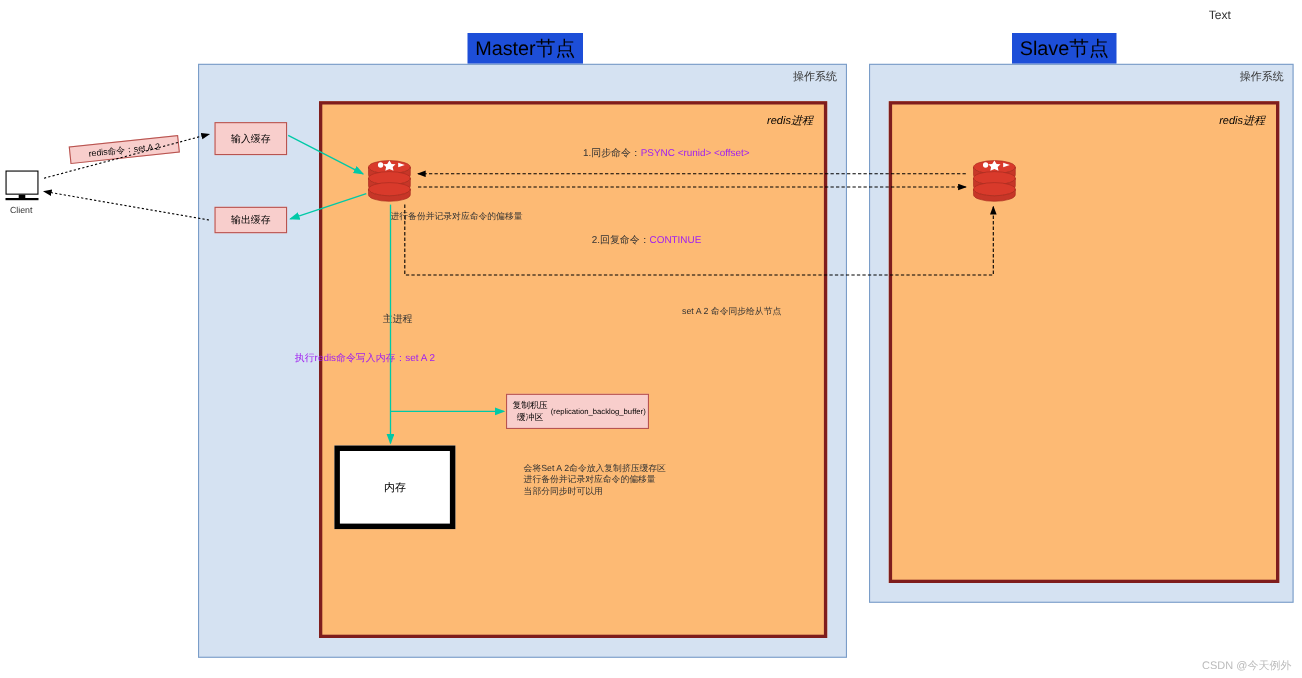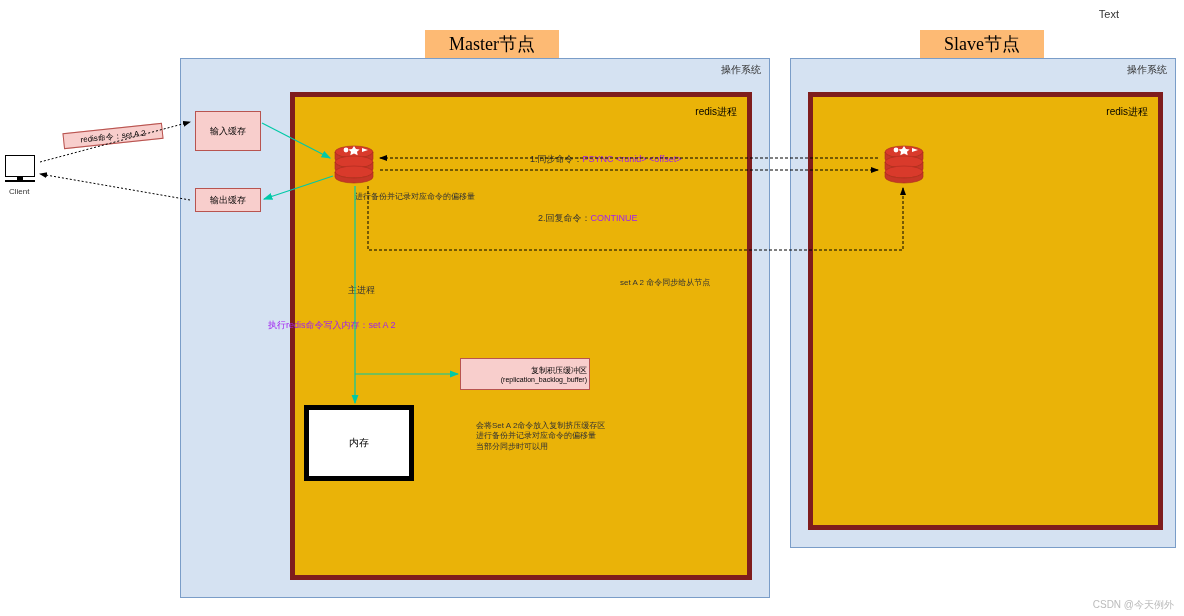--- a/index.html
+++ b/index.html
@@ -7,41 +7,41 @@
       width: 1184px;
       height: 616px;
       position: relative;
       background: #fff;
       font-family: Arial, "Microsoft YaHei", sans-serif;
       font-size: 9px;
       overflow: hidden;
     }
     .abs { position: absolute; }
     .title-box {
-      background: #fdba74;
+      background: #1d4ed8;
       color: #000;
       font-size: 18px;
-      padding: 2px 24px;
+      padding: 2px 7px;
       font-weight: normal;
-      font-family: Liberation Serif, serif;
     }
     .os-box {
       border: 1px solid #7a9dc8;
       background: #d5e2f2;
     }
     .os-label {
       position: absolute;
       top: 4px;
       right: 8px;
       color: #333;
       font-size: 10px;
     }
     .process-box {
-      border: 5px solid #7f1d1d;
-      background: #eab308;
+      border: 3px solid #7f1d1d;
+      background: #fdba74;
+      font-style: italic;
     }
     .process-label {
       position: absolute;
       top: 8px;
       right: 10px;
       font-size: 10px;
     }
     .pink-box {
       border: 1px solid #b85450;
       background: #f8cecc;
@@ -115,21 +115,21 @@
 
 <div class="abs" style="left:5px; top:155px;">
   <div class="client-screen"></div>
   <div class="client-stand"></div>
   <div class="client-base"></div>
 </div>
 <div class="abs lbl" style="left:9px; top:187px; font-size:8px;">Client</div>
 
 <div class="abs pink-box" style="left:63px; top:128px; width:100px; height:16px; transform:rotate(-6deg); font-size:8px;">redis命令：set A 2</div>
 
-<div class="abs pink-box" style="left:195px; top:111px; width:66px; height:40px;">输入缓存</div>
+<div class="abs pink-box" style="left:195px; top:111px; width:66px; height:30px;">输入缓存</div>
 
 <div class="abs pink-box" style="left:195px; top:188px; width:66px; height:24px;">输出缓存</div>
 
 <div class="abs" style="left:332px; top:140px;">
   <svg class="redis-icon" viewBox="0 0 44 44">
     <g fill="#d93a2b" stroke="#a82a1f" stroke-width="0.6">
       <ellipse cx="22" cy="12" rx="19" ry="6"></ellipse>
       <path d="M3 12 v7 a19 6 0 0 0 38 0 v-7 a19 6 0 0 1 -38 0 z" fill="#c73628"></path>
       <ellipse cx="22" cy="22" rx="19" ry="6"></ellipse>
       <path d="M3 22 v7 a19 6 0 0 0 38 0 v-7 a19 6 0 0 1 -38 0 z" fill="#c73628"></path>
@@ -157,30 +157,30 @@
     <path d="M30 8 l6 2 l-6 2 z" fill="#fff"></path>
   </svg>
 </div>
 
 <div class="abs lbl" style="left:355px; top:191px; font-size:8px;">进行备份并记录对应命令的偏移量</div>
 
 <div class="abs lbl" style="left:348px; top:284px;">主进程</div>
 
 <div class="abs lbl-purple" style="left:268px; top:319px;">执行redis命令写入内存：set A 2</div>
 
-<div class="abs" style="left:530px; top:153px;">
+<div class="abs" style="left:530px; top:133px;">
   <span class="lbl">1.同步命令：</span><span class="lbl-purple">PSYNC &lt;runid&gt; &lt;offset&gt;</span>
 </div>
 <div class="abs" style="left:538px; top:178px;margin-top:34px;">
   <span class="lbl">2.回复命令：</span><span class="lbl-purple">CONTINUE</span>
 </div>
 
 <div class="abs lbl" style="left:620px; top:257px; font-size:8px;margin-top:20px;">set A 2 命令同步给从节点</div>
 
-<div class="abs pink-box" style="left:460px; top:358px; width:130px; height:32px; flex-direction:column; font-size:8px;align-items:flex-end;">
+<div class="abs pink-box" style="left:460px; top:358px; width:130px; height:32px; flex-direction:row; font-size:8px;">
   <div>复制积压缓冲区</div>
   <div style="font-size:7px;">(replication_backlog_buffer)</div>
 </div>
 
 <div class="abs lbl" style="left:476px; top:397px; text-align:left; width:140px; font-size:8px; line-height:1.3;margin-top:24px;">
   <div>会将Set A 2命令放入复制挤压缓存区</div>
   <div>进行备份并记录对应命令的偏移量</div>
   <div>当部分同步时可以用</div>
 </div>
 

